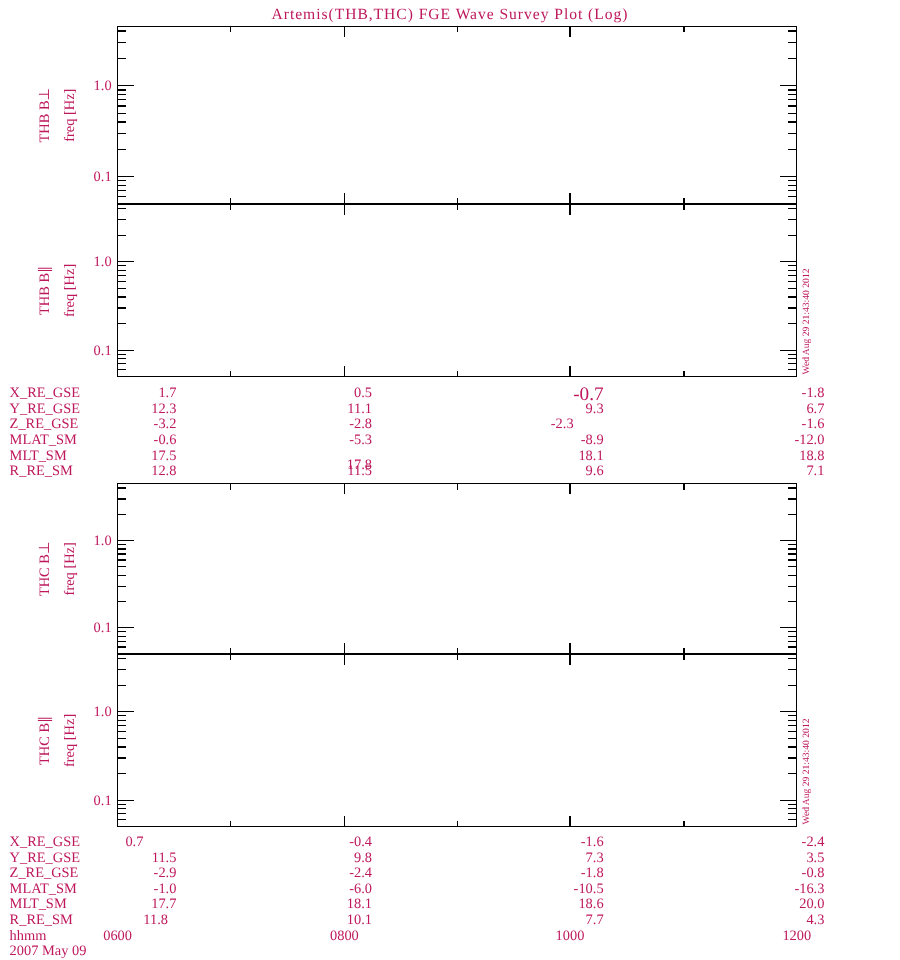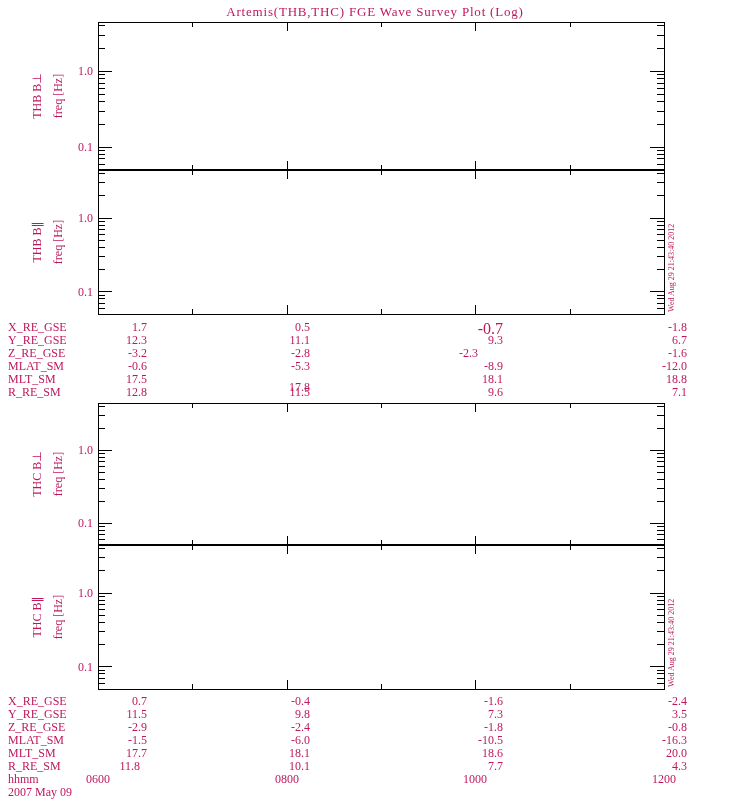--- a/index.html
+++ b/index.html
@@ -257,36 +257,36 @@
       <span class="abs" style="left: 77px; width: 70px; top: 373px; text-align: right; font-size: 12px;">17.5</span>
       <span class="abs" style="left: 240px; width: 70px; top: 381px; text-align: right; font-size: 12px;">17.8</span>
       <span class="abs" style="left: 433px; width: 70px; top: 373px; text-align: right; font-size: 12px;">18.1</span>
       <span class="abs" style="left: 617px; width: 70px; top: 373px; text-align: right; font-size: 12px;">18.8</span>
       <span class="abs" style="left: 8px; top: 386px; font-size: 12px;">R_RE_SM</span>
       <span class="abs" style="left: 77px; width: 70px; top: 386px; text-align: right; font-size: 12px;">12.8</span>
       <span class="abs" style="left: 240px; width: 70px; top: 386px; text-align: right; font-size: 12px;">11.5</span>
       <span class="abs" style="left: 433px; width: 70px; top: 386px; text-align: right; font-size: 12px;">9.6</span>
       <span class="abs" style="left: 617px; width: 70px; top: 386px; text-align: right; font-size: 12px;">7.1</span>
       <span class="abs" style="left: 8px; top: 695px; font-size: 12px;">X_RE_GSE</span>
-      <span class="abs" style="left: 77px; width: 70px; top: 695px; text-align: right; font-size: 12px;">0.7</span>
+      <span class="abs" style="left: 77px; width: 70px; top: 695px; text-align: center; font-size: 12px;">0.7</span>
       <span class="abs" style="left: 240px; width: 70px; top: 695px; text-align: right; font-size: 12px;">-0.4</span>
       <span class="abs" style="left: 433px; width: 70px; top: 695px; text-align: right; font-size: 12px;">-1.6</span>
       <span class="abs" style="left: 617px; width: 70px; top: 695px; text-align: right; font-size: 12px;">-2.4</span>
       <span class="abs" style="left: 8px; top: 708px; font-size: 12px;">Y_RE_GSE</span>
       <span class="abs" style="left: 77px; width: 70px; top: 708px; text-align: right; font-size: 12px;">11.5</span>
       <span class="abs" style="left: 240px; width: 70px; top: 708px; text-align: right; font-size: 12px;">9.8</span>
       <span class="abs" style="left: 433px; width: 70px; top: 708px; text-align: right; font-size: 12px;">7.3</span>
       <span class="abs" style="left: 617px; width: 70px; top: 708px; text-align: right; font-size: 12px;">3.5</span>
       <span class="abs" style="left: 8px; top: 721px; font-size: 12px;">Z_RE_GSE</span>
       <span class="abs" style="left: 77px; width: 70px; top: 721px; text-align: right; font-size: 12px;">-2.9</span>
       <span class="abs" style="left: 240px; width: 70px; top: 721px; text-align: right; font-size: 12px;">-2.4</span>
       <span class="abs" style="left: 433px; width: 70px; top: 721px; text-align: right; font-size: 12px;">-1.8</span>
       <span class="abs" style="left: 617px; width: 70px; top: 721px; text-align: right; font-size: 12px;">-0.8</span>
       <span class="abs" style="left: 8px; top: 734px; font-size: 12px;">MLAT_SM</span>
-      <span class="abs" style="left: 77px; width: 70px; top: 734px; text-align: right; font-size: 12px;">-1.5</span>
+      <span class="abs" style="left: 77px; width: 70px; top: 734px; text-align: right; font-size: 12px;">-1.0</span>
       <span class="abs" style="left: 240px; width: 70px; top: 734px; text-align: right; font-size: 12px;">-6.0</span>
       <span class="abs" style="left: 433px; width: 70px; top: 734px; text-align: right; font-size: 12px;">-10.5</span>
       <span class="abs" style="left: 617px; width: 70px; top: 734px; text-align: right; font-size: 12px;">-16.3</span>
       <span class="abs" style="left: 8px; top: 747px; font-size: 12px;">MLT_SM</span>
       <span class="abs" style="left: 77px; width: 70px; top: 747px; text-align: right; font-size: 12px;">17.7</span>
       <span class="abs" style="left: 240px; width: 70px; top: 747px; text-align: right; font-size: 12px;">18.1</span>
       <span class="abs" style="left: 433px; width: 70px; top: 747px; text-align: right; font-size: 12px;">18.6</span>
       <span class="abs" style="left: 617px; width: 70px; top: 747px; text-align: right; font-size: 12px;">20.0</span>
       <span class="abs" style="left: 8px; top: 760px; font-size: 12px;">R_RE_SM</span>
       <span class="abs" style="left: 70px; width: 70px; top: 760px; text-align: right; font-size: 12px;">11.8</span>

